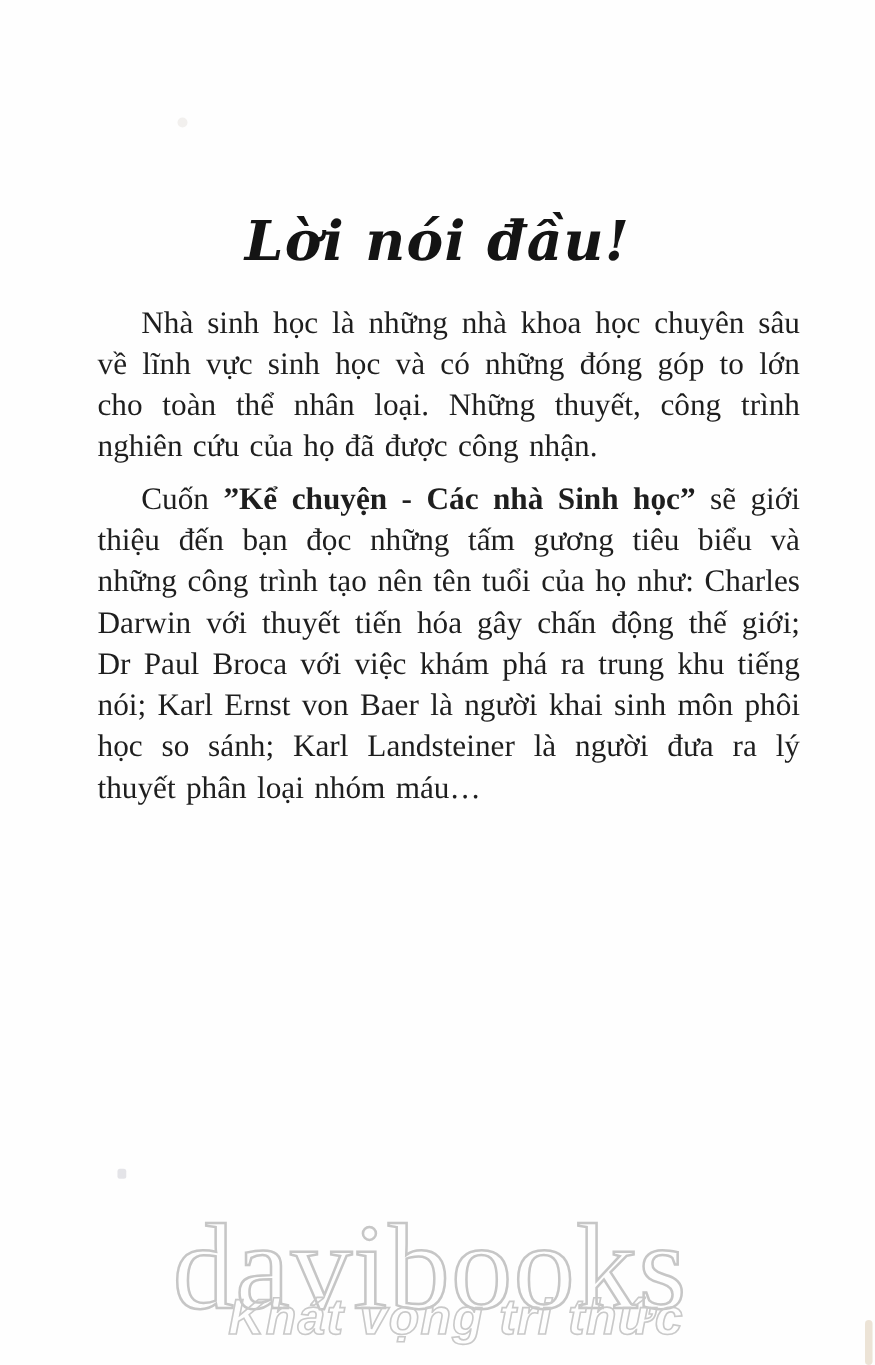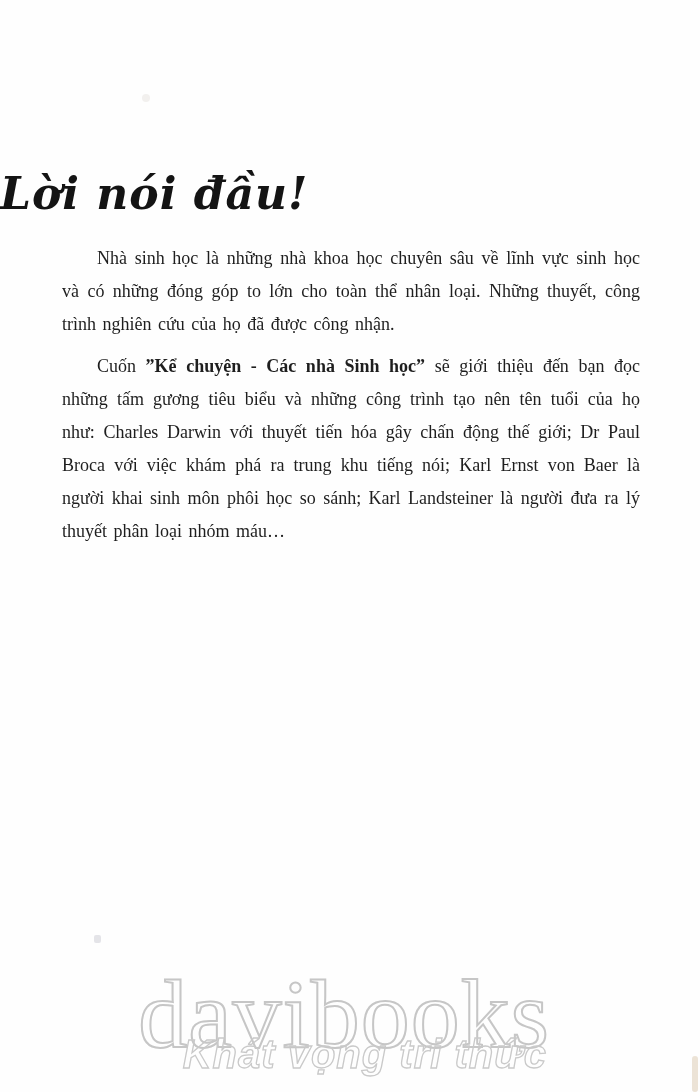--- a/index.html
+++ b/index.html
@@ -12,37 +12,38 @@
     width: 700px;
     height: 1092px;
     background: #fefefe;
     overflow: hidden;
     font-family: "Liberation Serif", serif;
     color: #1e1e1e;
   }
   .page-title {
     margin: 0;
     padding-top: 166px;
+    text-align: center;
     font-family: "DejaVu Serif", serif;
     font-style: italic;
     font-weight: bold;
     font-size: 44px;
     line-height: 56px;
     color: #141414;
     letter-spacing: 1px;
   }
   .body-text {
     margin-top: 20px;
     padding: 0 60px 0 62px;
   }
   .body-para {
-    margin: 0 0 9px 0;
+    margin: 0 0 9px 16px;
     text-align: justify;
     text-indent: 35px;
-    font-size: 18px;
+    font-size: 25px;
     line-height: 33px;
     word-spacing: 2px;
     color: #1e1e1e;
   }
   .body-para .emph {
     font-weight: bold;
   }
   
   .wm-brand {
     position: absolute;

